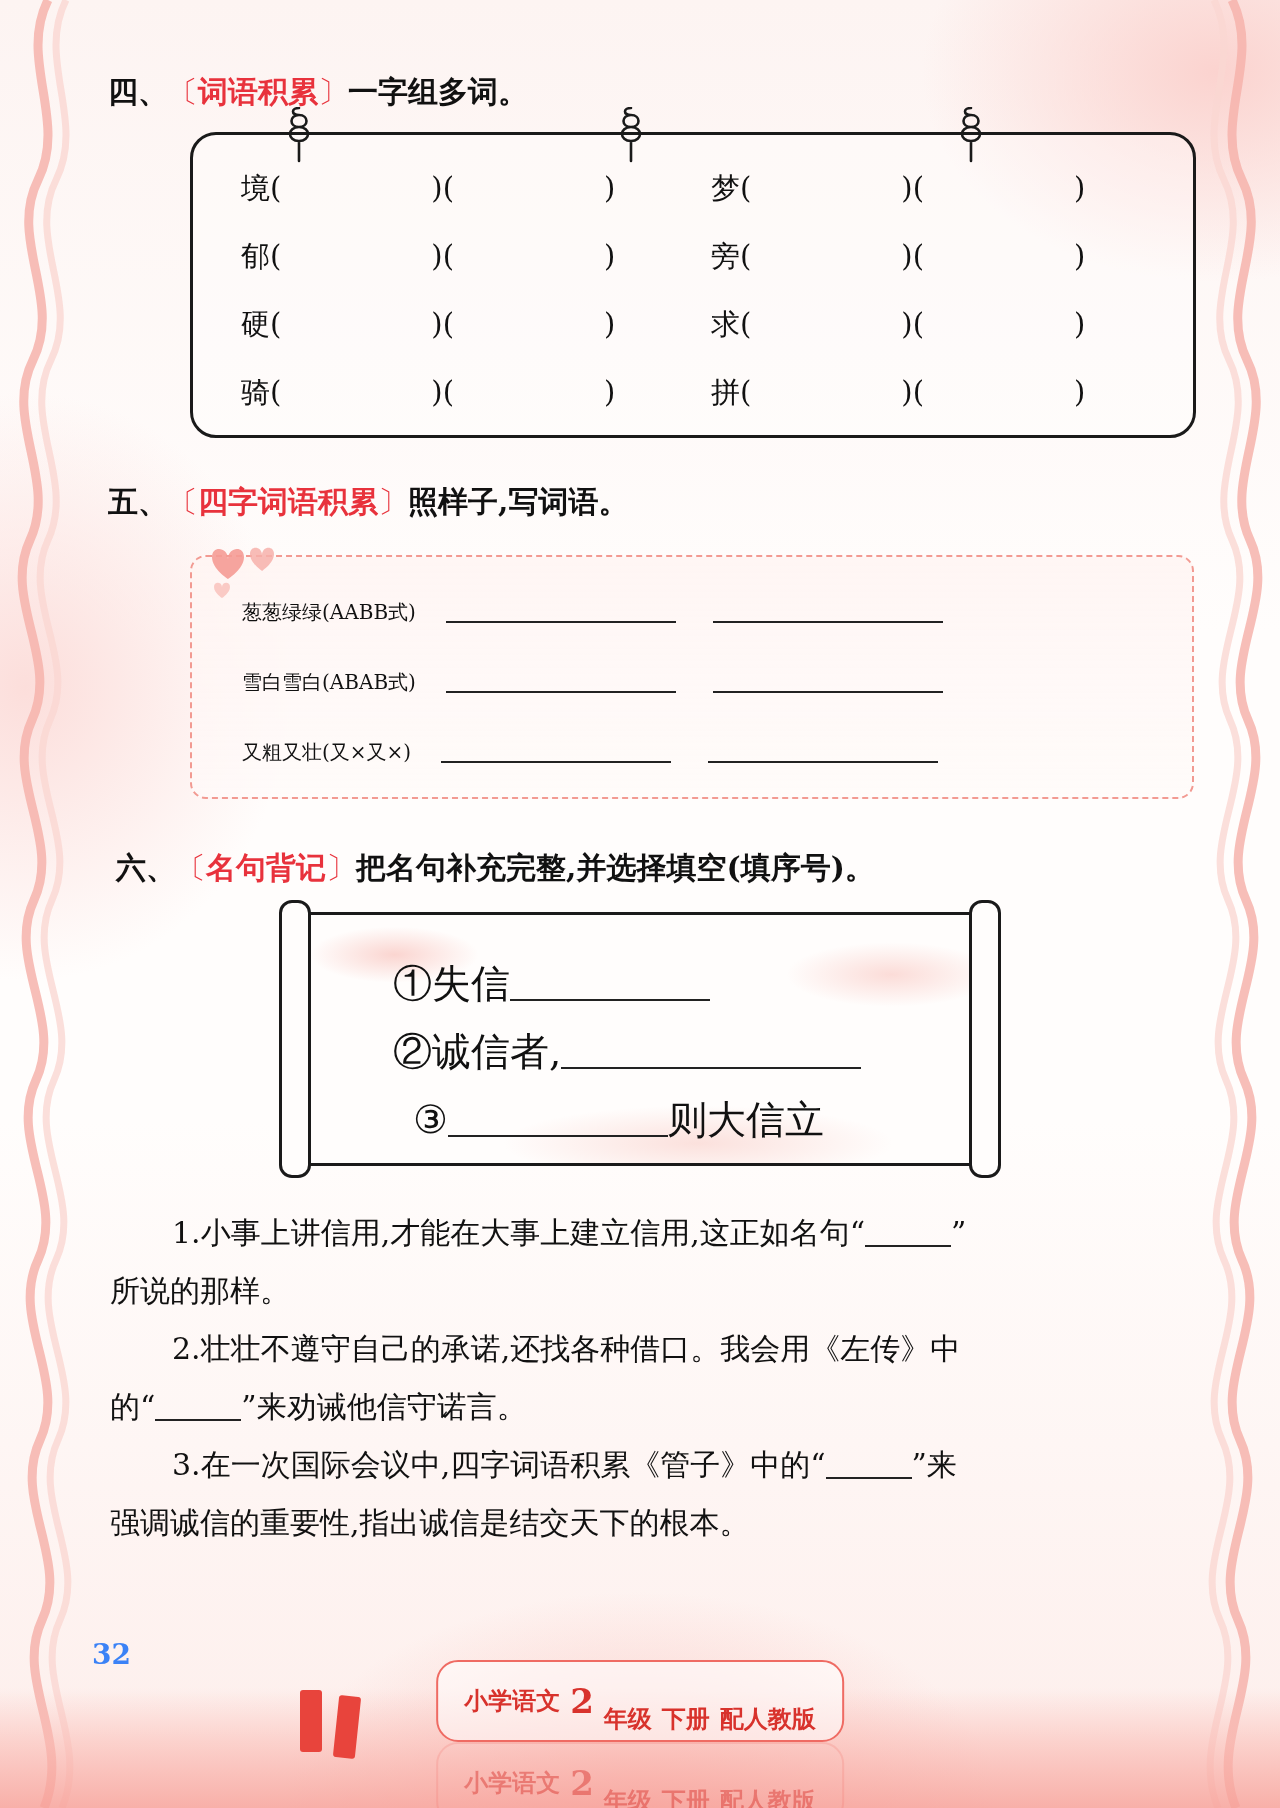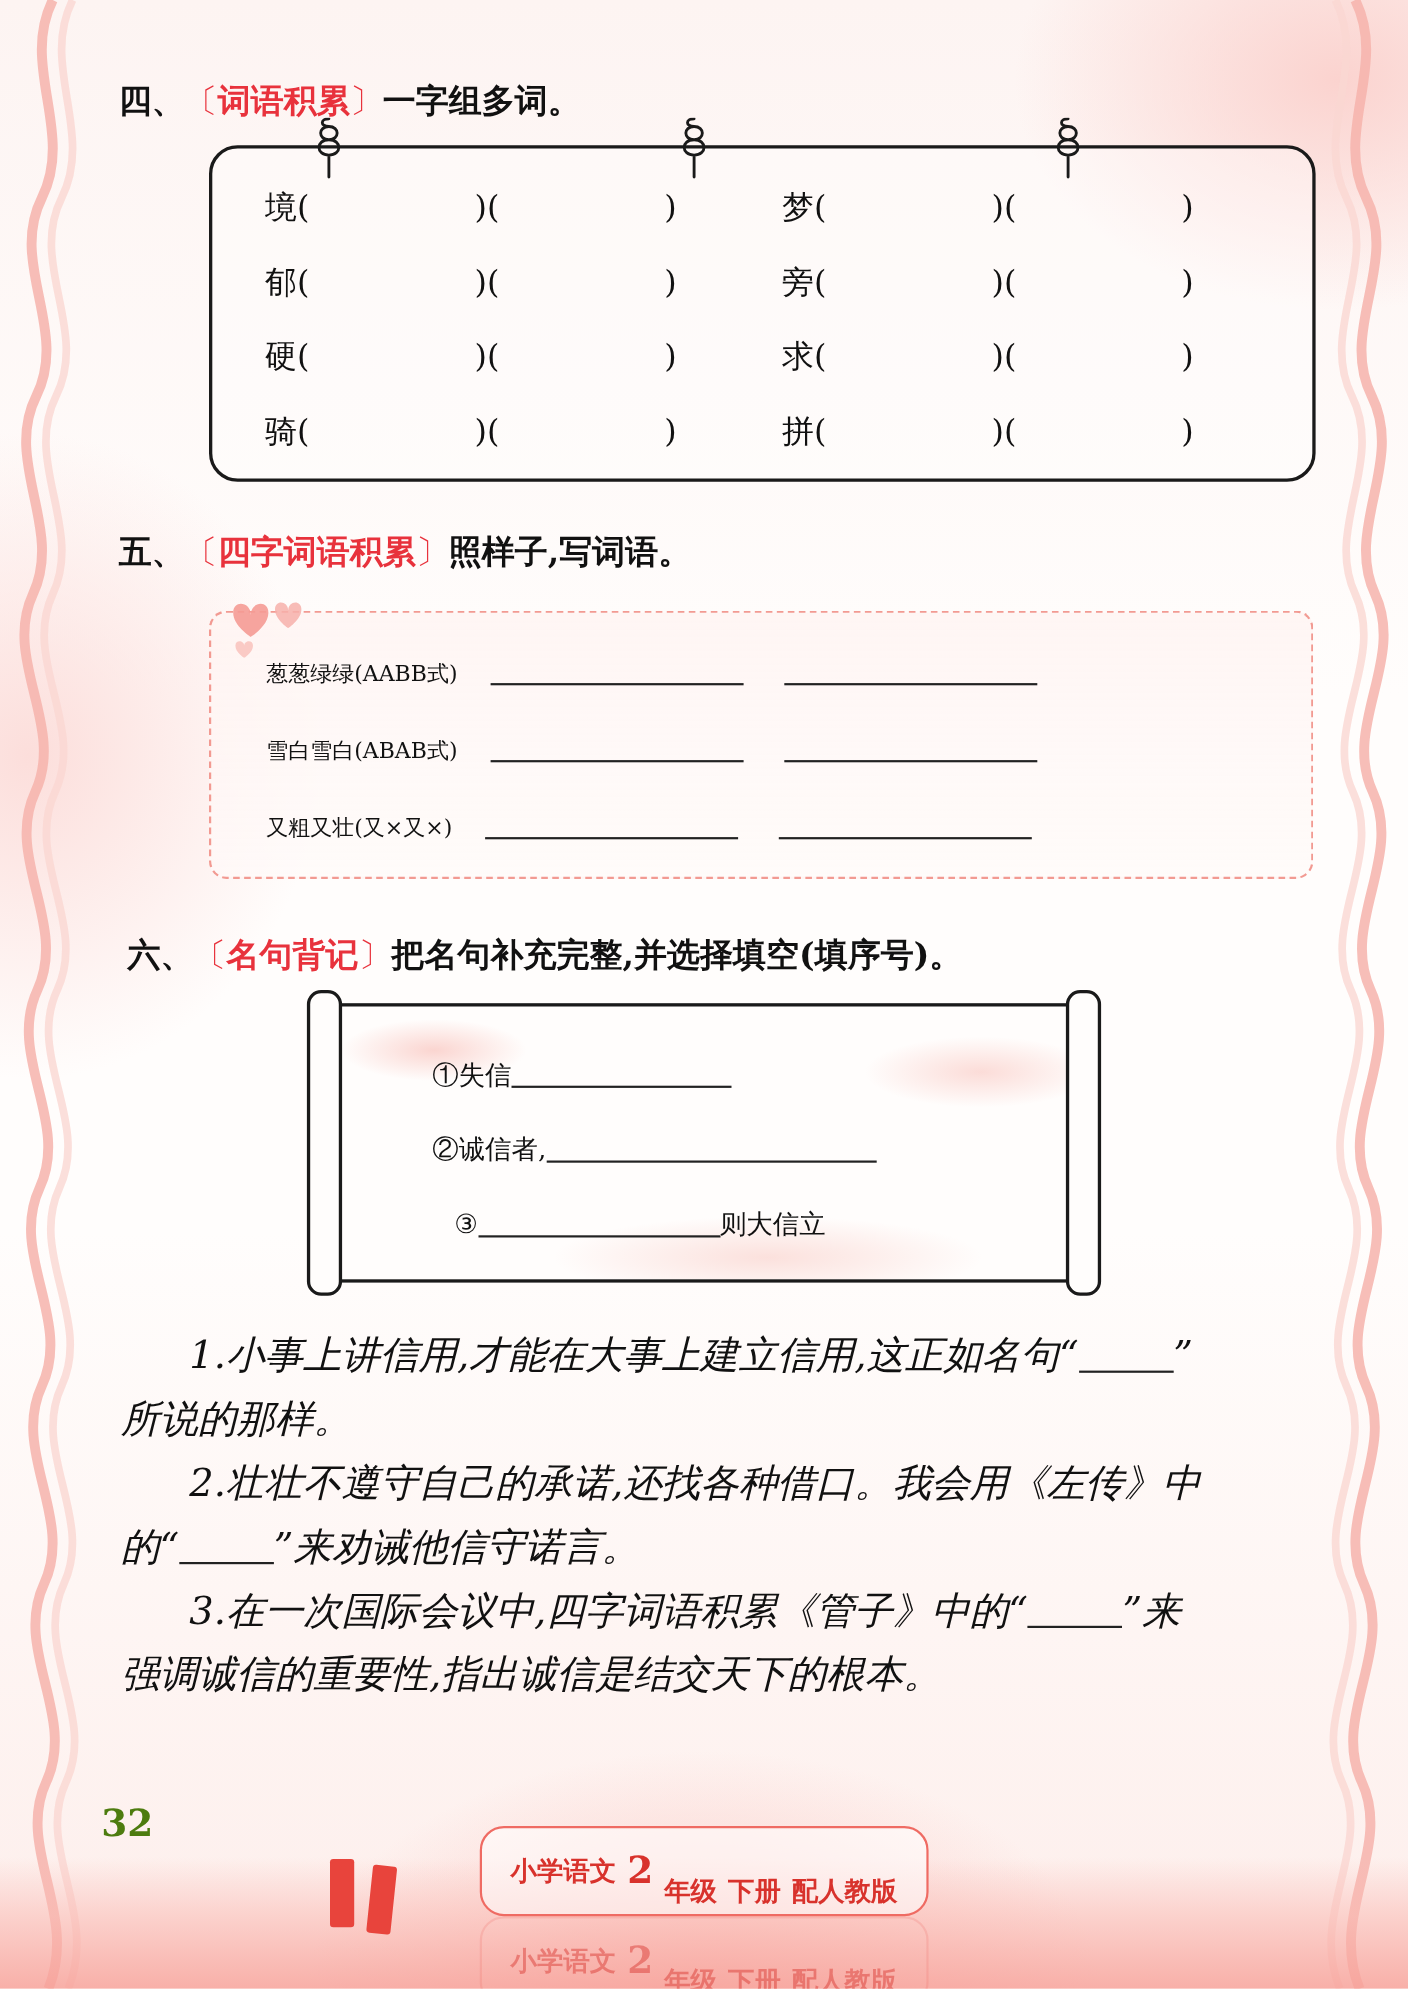--- a/index.html
+++ b/index.html
@@ -159,53 +159,52 @@
     width: 26px;
     height: 272px;
     border: 3px solid #1a1a1a;
     border-radius: 13px;
     background: #fffdfc;
   }
   .scroll-rod.left { left: 14px; }
   .scroll-rod.right { right: 14px; }
   .scroll-line {
     position: absolute;
-    font-size: 24px;
+    font-size: 39px;
     color: #111;
     white-space: nowrap;
   }
 
   
   .para {
     position: absolute;
     left: 110px;
     width: 1080px;
-    font-size: 35px;
+    font-size: 30px;
     line-height: 58px;
     color: #111;
     text-align: justify;
-    font-style: italic;
   }
   .indent { display: inline-block; width: 62px; }
   .u-blank {
     display: inline-block;
     border-bottom: 2px solid #222;
     width: 86px;
     height: 28px;
     vertical-align: -4px;
   }
 
   
   .page-no {
     position: absolute;
     left: 92px;
     top: 1638px;
-    font-size: 34px;
+    font-size: 28px;
     font-weight: bold;
-    color: #4d7c0f;
+    color: #3b82f6;
   }
   .footer-pill {
     position: absolute;
     left: 50%;
     transform: translateX(-50%);
     top: 1660px;
     display: flex;
     align-items: center;
     gap: 10px;
     padding: 5px 26px;

